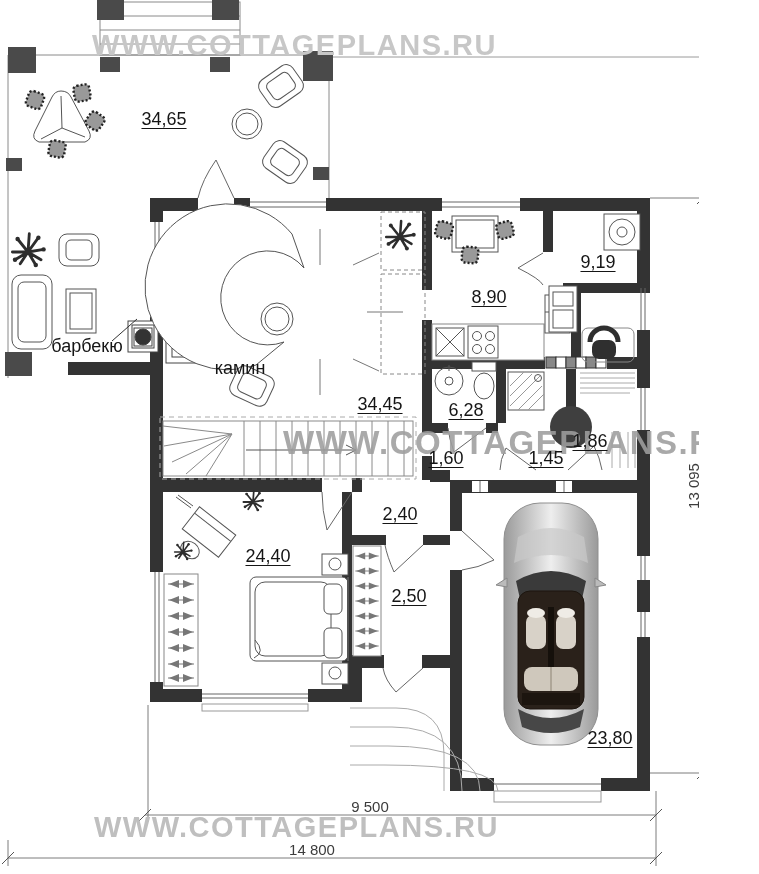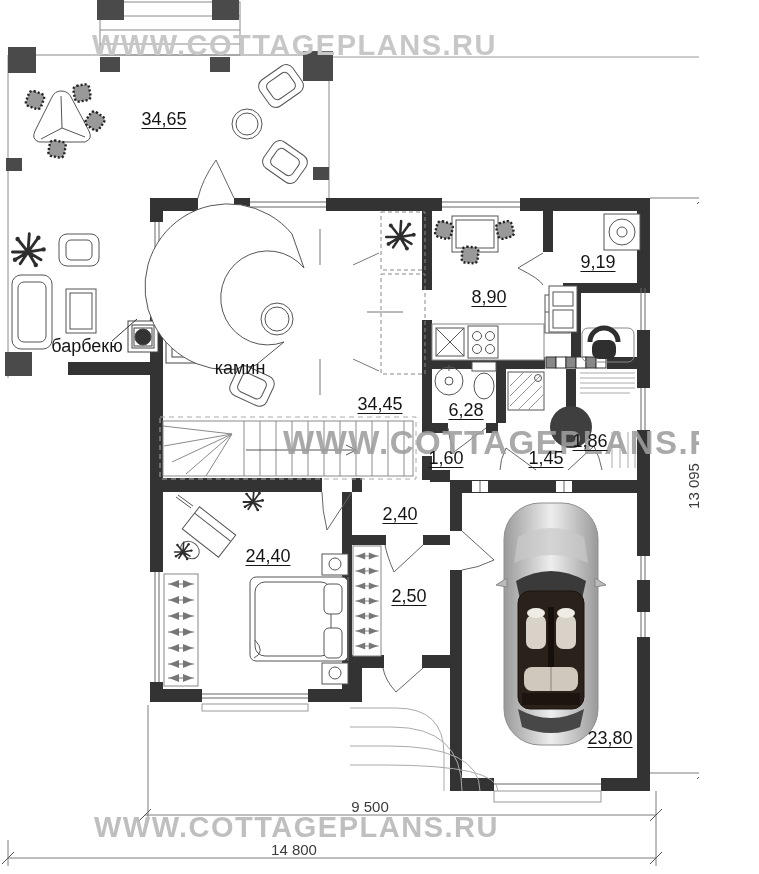--- a/index.html
+++ b/index.html
@@ -386,15 +386,15 @@
 <div class="lbl area" style="left:268px;top:556px">24,40</div>
 <div class="lbl area" style="left:409px;top:596px">2,50</div>
 <div class="lbl area" style="left:610px;top:738px">23,80</div>
 
 <div class="lbl" style="left:87px;top:346px">барбекю</div>
 <div class="lbl" style="left:240px;top:368px">камин</div>
 
 <div class="lbl dim vdim" style="left:737px;top:413px">16 430</div>
 <div class="lbl dim vdim" style="left:693px;top:486px">13 095</div>
 <div class="lbl dim" style="left:370px;top:806px">9 500</div>
-<div class="lbl dim" style="left:294px;top:849px">14 800</div>
+<div class="lbl dim" style="left:312px;top:849px">14 800</div>
 
 </div>
 
 </body></html>

